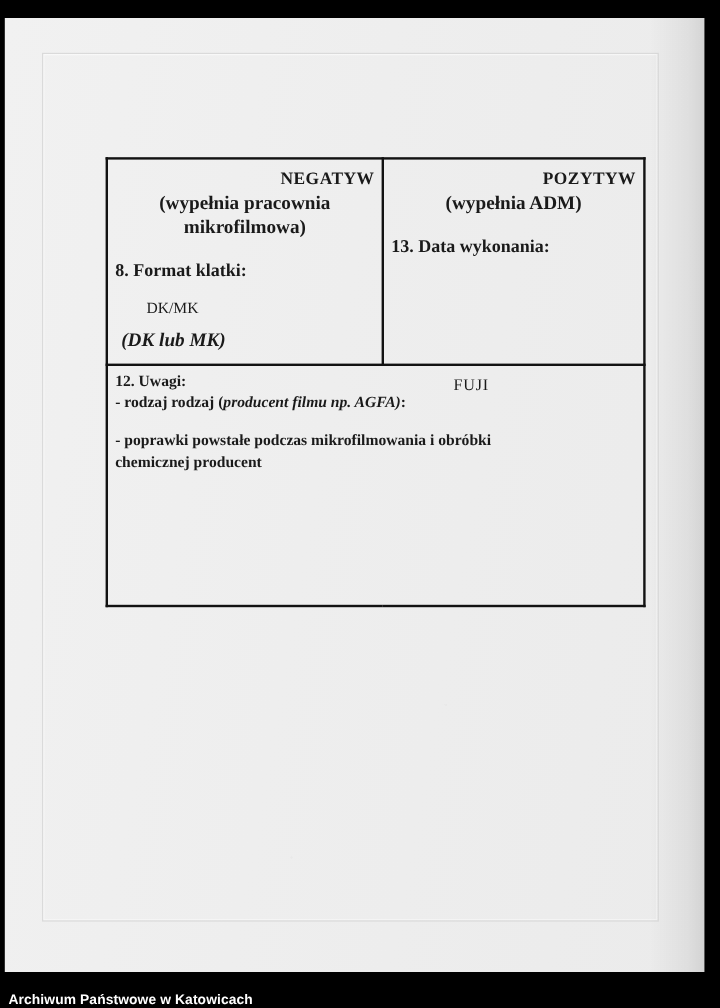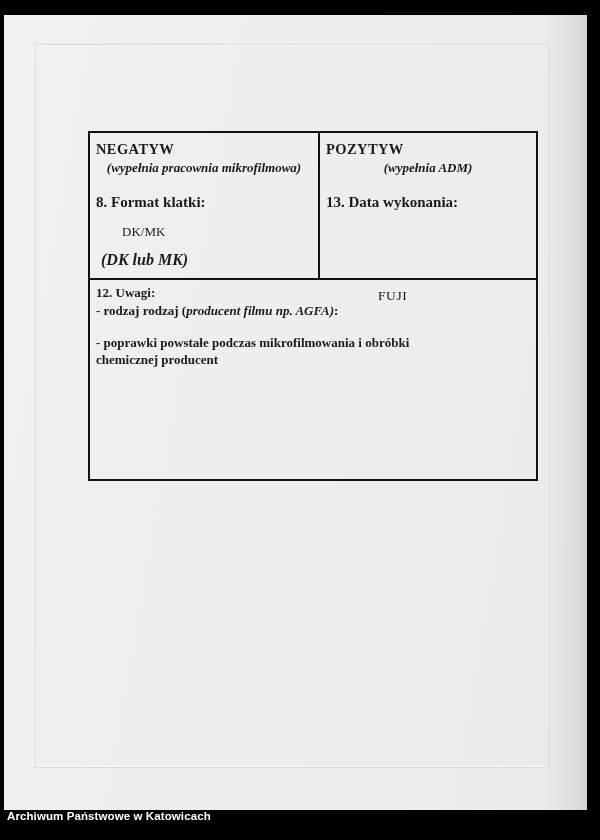--- a/index.html
+++ b/index.html
@@ -74,31 +74,30 @@
     padding: 5px 6px 6px 6px;
     font-size: 12.5px;
     line-height: 1.28;
     position: relative;
   }
 
   .col-neg { width: 216px; }
   .col-pos { width: 204px; }
 
   .hdr-title {
-    text-align: left;
+    text-align: right;
     font-weight: bold;
     font-size: 14.5px;
     letter-spacing: .4px;
     margin: 2px 0 1px 0;
   }
   .hdr-sub {
     text-align: center;
-    font-style: italic;
-    font-weight: bold;
-    font-size: 13px;
+    font-weight: bold;
+    font-size: 16px;
     margin-bottom: 14px;
   }
 
   .field-label {
     font-weight: bold;
     font-size: 15px;
     margin: 17px 0 3px 0;
   }
   .field-note {
     font-style: italic;
@@ -143,21 +142,21 @@
 
   
   #footer-bar {
     position: absolute;
     left: 0;
     bottom: 0;
     width: 600px;
     height: 30px;
     background: #000000;
     display: flex;
-    align-items: flex-start;
+    align-items: flex-end;
   }
   #footer-caption {
     color: #ffffff;
     font-family: "Liberation Sans", sans-serif;
     font-size: 11.5px;
     font-weight: bold;
     letter-spacing: .1px;
     padding-left: 7px;
   }
 </style>

